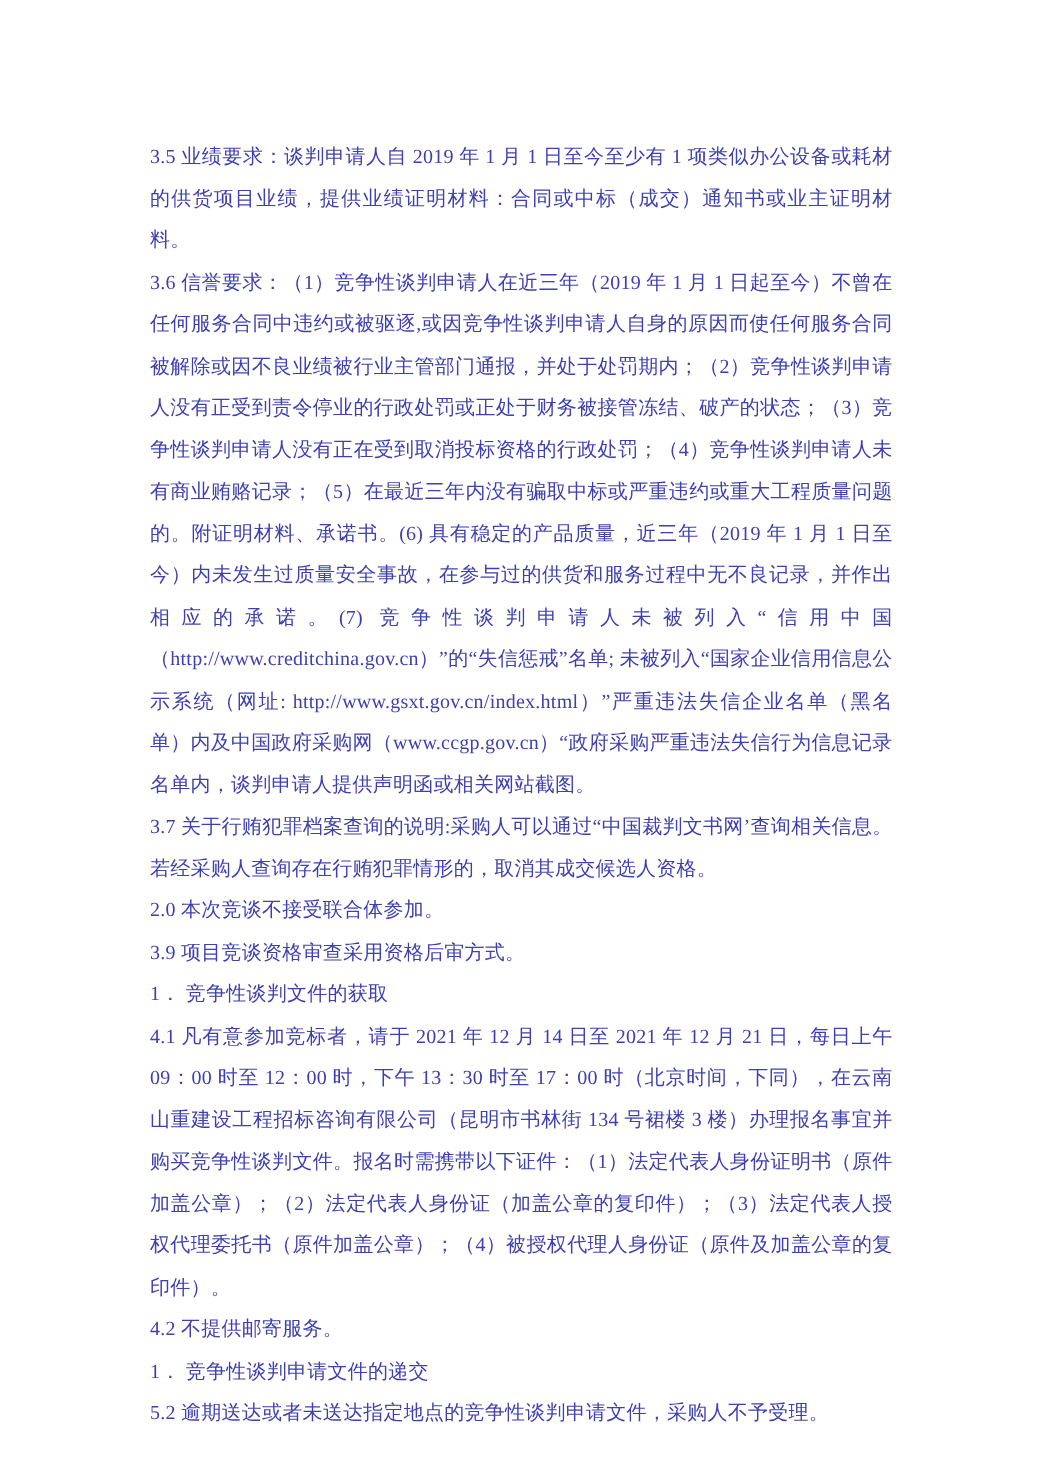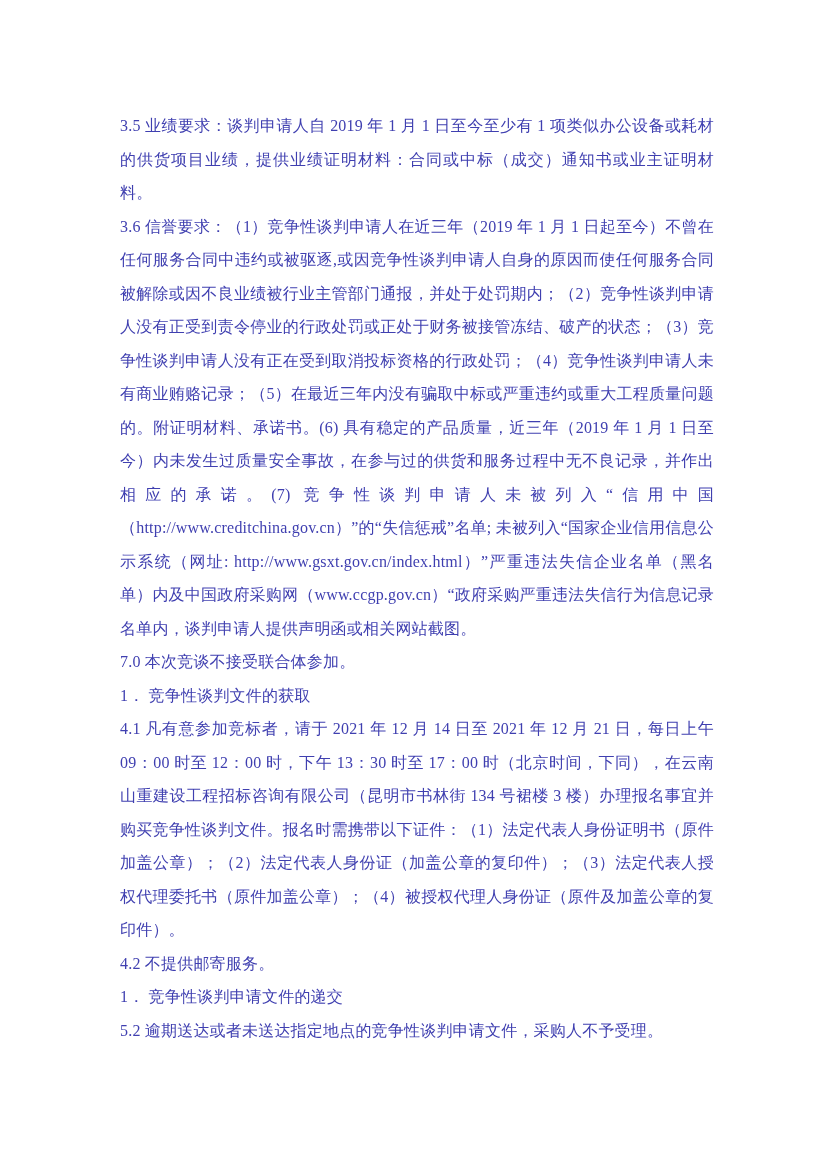--- a/index.html
+++ b/index.html
@@ -34,20 +34,22 @@
     word-break: break-word;
   }
 </style>
 </head>
 <body>
 
 <div class="page">
   <div class="doc-body">
     <p class="para">3.5 业绩要求：谈判申请人自 2019 年 1 月 1 日至今至少有 1 项类似办公设备或耗材的供货项目业绩，提供业绩证明材料：合同或中标（成交）通知书或业主证明材料。</p>
     <p class="para">3.6 信誉要求：（1）竞争性谈判申请人在近三年（2019 年 1 月 1 日起至今）不曾在任何服务合同中违约或被驱逐,或因竞争性谈判申请人自身的原因而使任何服务合同被解除或因不良业绩被行业主管部门通报，并处于处罚期内；（2）竞争性谈判申请人没有正受到责令停业的行政处罚或正处于财务被接管冻结、破产的状态；（3）竞争性谈判申请人没有正在受到取消投标资格的行政处罚；（4）竞争性谈判申请人未有商业贿赂记录；（5）在最近三年内没有骗取中标或严重违约或重大工程质量问题的。附证明材料、承诺书。(6) 具有稳定的产品质量，近三年（2019 年 1 月 1 日至今）内未发生过质量安全事故，在参与过的供货和服务过程中无不良记录，并作出相应的承诺。(7) 竞争性谈判申请人未被列入“信用中国（http://www.creditchina.gov.cn）”的“失信惩戒”名单; 未被列入“国家企业信用信息公示系统（网址: http://www.gsxt.gov.cn/index.html）”严重违法失信企业名单（黑名单）内及中国政府采购网（www.ccgp.gov.cn）“政府采购严重违法失信行为信息记录名单内，谈判申请人提供声明函或相关网站截图。</p>
-    <p class="para">7.0 本次竞谈不接受联合体参加。</p>
+    <p class="para">3.7 关于行贿犯罪档案查询的说明:采购人可以通过“中国裁判文书网’查询相关信息。若经采购人查询存在行贿犯罪情形的，取消其成交候选人资格。</p>
+    <p class="para">2.0 本次竞谈不接受联合体参加。</p>
+    <p class="para">3.9 项目竞谈资格审查采用资格后审方式。</p>
     <p class="para">1． 竞争性谈判文件的获取</p>
     <p class="para">4.1 凡有意参加竞标者，请于 2021 年 12 月 14 日至 2021 年 12 月 21 日，每日上午 09：00 时至 12：00 时，下午 13：30 时至 17：00 时（北京时间，下同），在云南山重建设工程招标咨询有限公司（昆明市书林街 134 号裙楼 3 楼）办理报名事宜并购买竞争性谈判文件。报名时需携带以下证件：（1）法定代表人身份证明书（原件加盖公章）；（2）法定代表人身份证（加盖公章的复印件）；（3）法定代表人授权代理委托书（原件加盖公章）；（4）被授权代理人身份证（原件及加盖公章的复印件）。</p>
     <p class="para">4.2 不提供邮寄服务。</p>
     <p class="para">1． 竞争性谈判申请文件的递交</p>
     <p class="para">5.2 逾期送达或者未送达指定地点的竞争性谈判申请文件，采购人不予受理。</p>
   </div>
 </div>
 
 </body></html>

